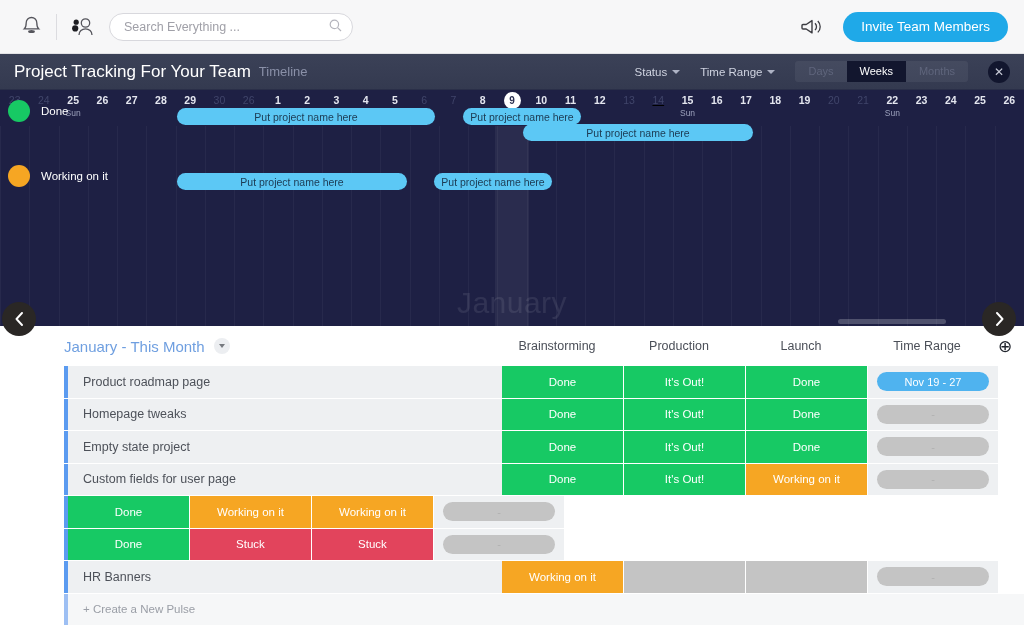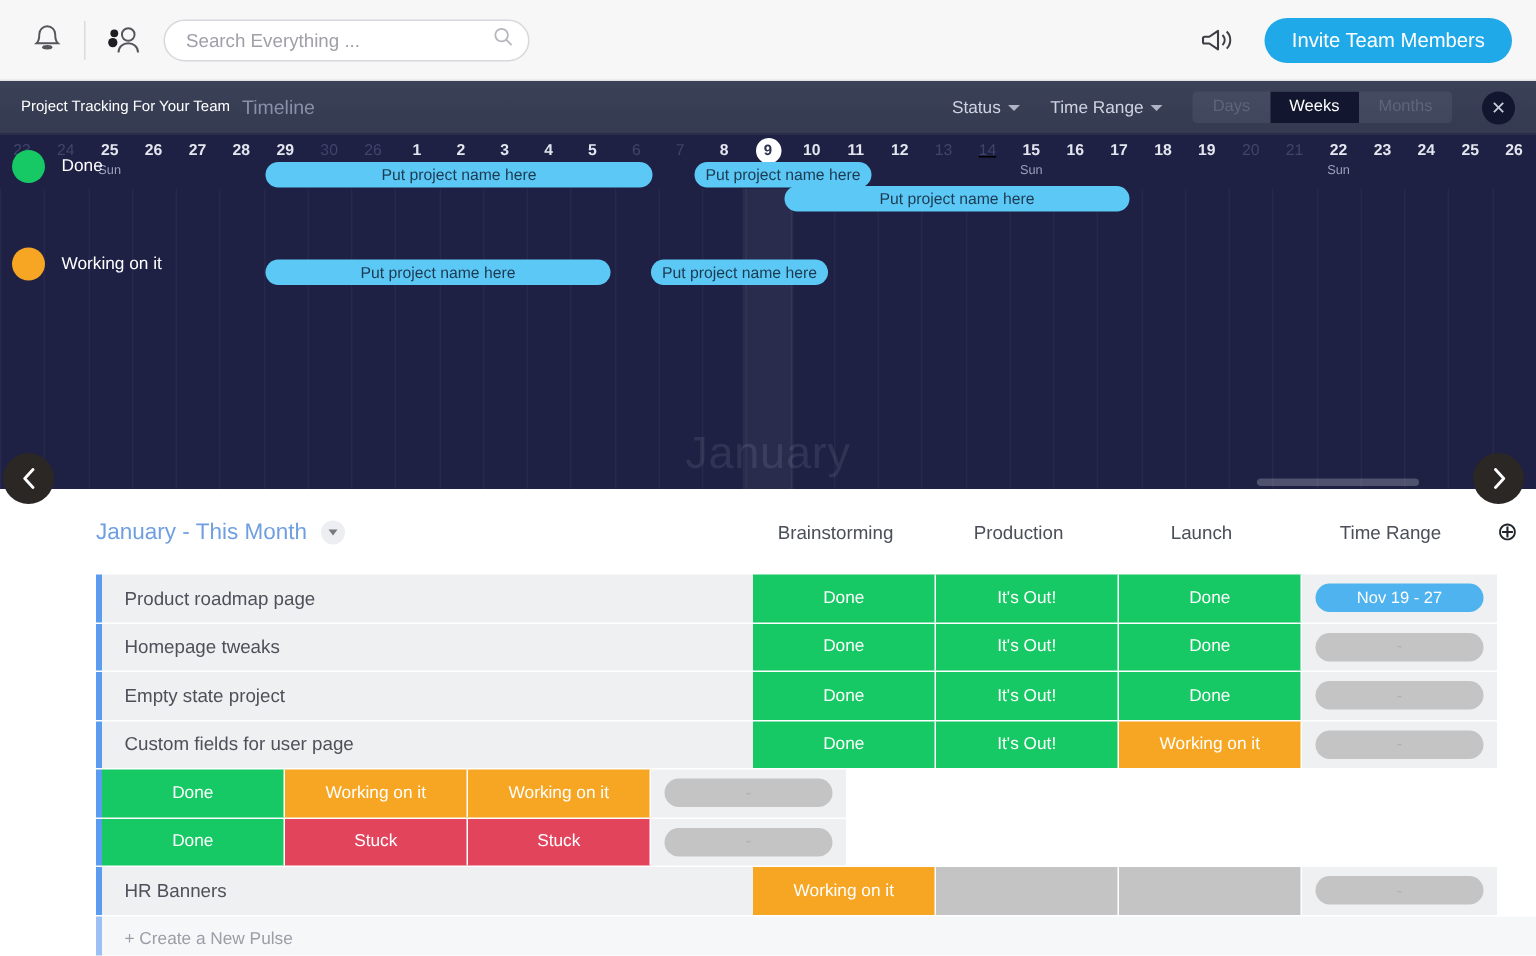--- a/index.html
+++ b/index.html
@@ -59,21 +59,21 @@
     background: #1e2044;
     overflow: hidden;
   }
   .tl-header {
     height: 36px;
     background: linear-gradient(180deg,#3b4157 0%, #343a50 100%);
     display: flex; align-items: center;
     padding: 0 14px;
     border-bottom: 1px solid #2a2f48;
   }
-  .tl-title { color: #fff; font-size: 10px; }
+  .tl-title { color: #fff; font-size: 17px; }
   .tl-sub { color: #8a90a8; font-size: 13px; margin-left: 8px; }
   .tl-ctrls { margin-left: auto; display: flex; align-items: center; gap: 20px; }
   .tl-ctrl {
     color: #cfd3e0; font-size: 11.5px;
     display: flex; align-items: center; gap: 5px;
     cursor: pointer;
   }
   .caret { width: 0; height: 0; border-left: 4px solid transparent; border-right: 4px solid transparent; border-top: 4px solid #aeb3c5; }
   .seg {
     display: flex; align-items: center;
@@ -140,21 +140,21 @@
     color: #fff; font-size: 14px;
     display: flex; align-items: center; justify-content: center;
     cursor: pointer; z-index: 20;
   }
   .navarrow.left { left: 2px; }
   .navarrow.right { right: 8px; }
 
   
   .board { background: #ffffff; height: 311px; position: relative; }
   .board-head {
-    height: 57px; display: flex; align-items: center;
+    height: 40px; display: flex; align-items: center;
     padding-left: 64px; padding-right: 6px;
   }
   .group-title { color: #6f9fe0; font-size: 15px; cursor: pointer; }
   .group-caret {
     width: 16px; height: 16px; border-radius: 50%;
     background: #eceef1; margin-left: 9px;
     display: flex; align-items: center; justify-content: center;
   }
   .group-caret i { width:0;height:0;border-left:3.5px solid transparent;border-right:3.5px solid transparent;border-top:4px solid #76797f; display:block; }
   .cols { margin-left: auto; display: flex; align-items: center; }

